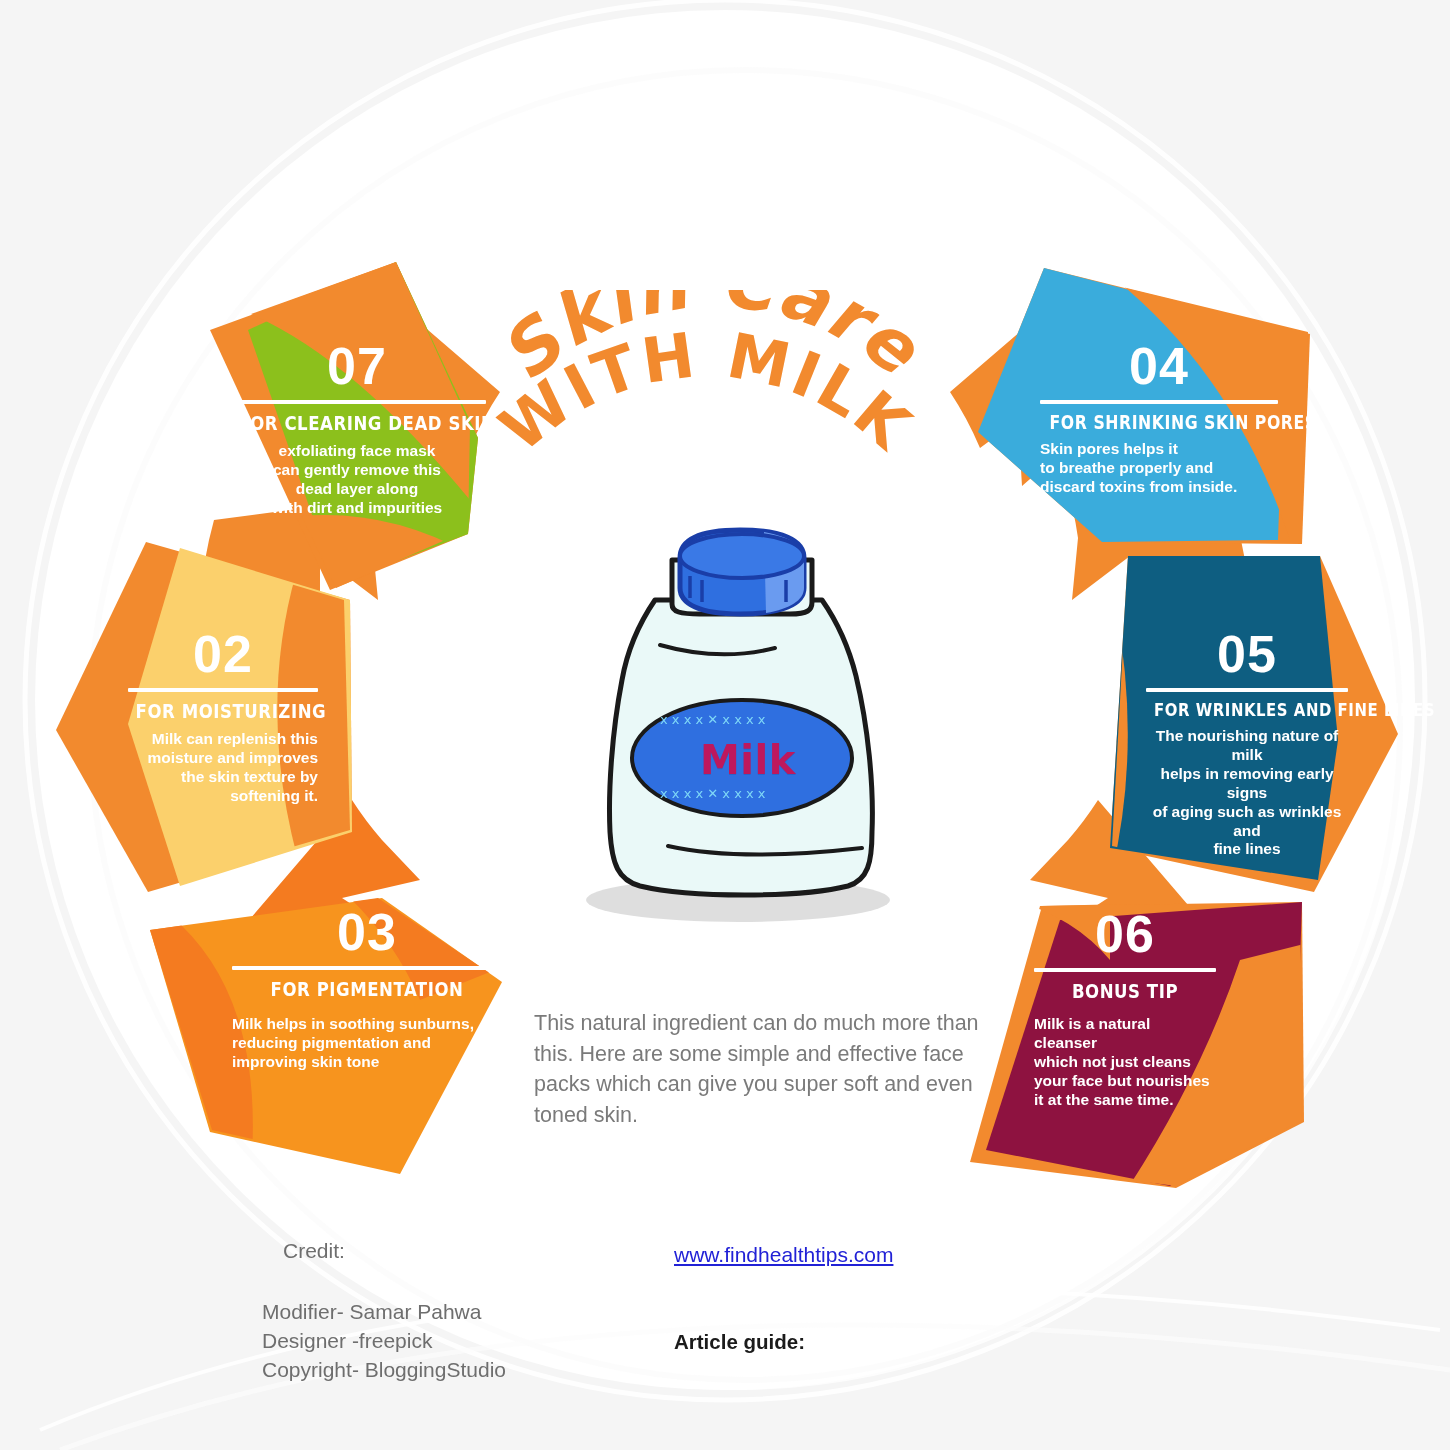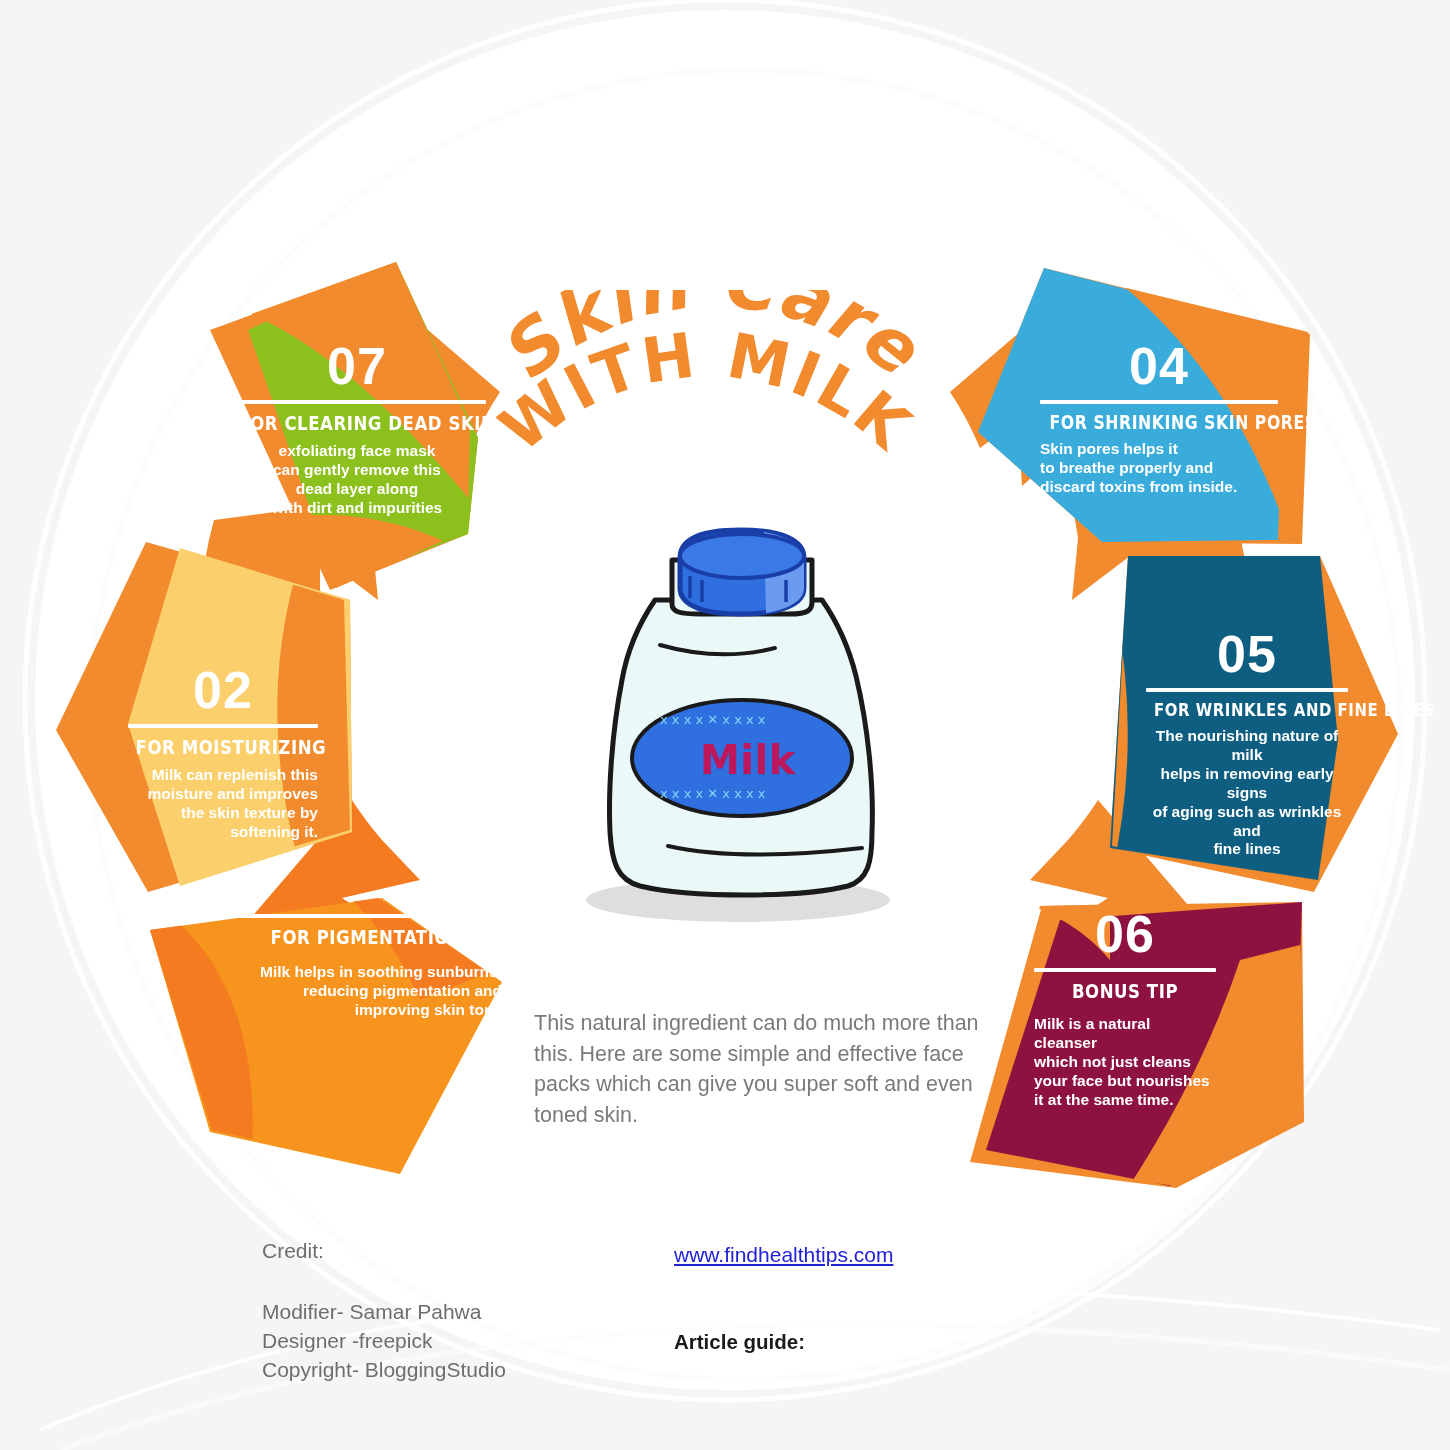--- a/index.html
+++ b/index.html
@@ -40,21 +40,21 @@
   #title-wrap{position:absolute;left:470px;top:290px;width:490px;height:230px;pointer-events:none;}
 
   
   #center-para{
     position:absolute;left:534px;top:1008px;width:450px;
     font-size:21.5px;line-height:1.43;color:#7a7a7a;
   }
 
   
   #credit-block{position:absolute;left:262px;top:1240px;width:380px;color:#6e6e6e;font-size:21px;line-height:1.0;}
-  #credit-block .ctitle{margin-bottom:40px;}
+  #credit-block .ctitle{margin-bottom:40px;margin-left:21px;}
   #credit-block .cline{margin-bottom:8px;}
   #link-block{position:absolute;left:674px;top:1243px;width:620px;}
   #site-link{font-size:21px;color:#2121d6;text-decoration:underline;display:inline-block;}
   #article-guide{margin-top:62px;font-size:20.5px;font-weight:700;color:#1b1b1b;line-height:1.28;}
 
   
   #milk-word{
     position:absolute;left:700px;top:737px;
     font-size:40px;font-weight:700;color:#be185d;
     font-family:"DejaVu Sans", sans-serif;
@@ -222,31 +222,32 @@
   </svg>
   <div id="milk-word">Milk</div>
 
   <div class="seg-text" style="left:228px;top:340px;width:258px;">
     <div class="seg-num">07</div>
     <div class="seg-rule"></div>
     <div class="seg-head">FOR CLEARING DEAD SKIN</div>
     <div class="seg-body" style="text-align:center;">exfoliating face mask<br>can gently remove this<br>dead layer along<br>with dirt and impurities</div>
   </div>
 
-  <div class="seg-text" style="left:128px;top:664px;width:190px;">
+  <div class="seg-text" style="left:128px;top:628px;width:190px;">
     <div class="seg-num">02</div>
     <div class="seg-rule"></div>
     <div class="seg-head">FOR MOISTURIZING</div>
     <div class="seg-body" style="text-align:right;">Milk can replenish this<br>moisture and improves<br>the skin texture by<br>softening it.</div>
   </div>
 
   <div class="seg-text" style="left:232px;top:906px;width:270px;">
+    <div class="seg-num">03</div>
     <div class="seg-rule"></div>
     <div class="seg-head">FOR PIGMENTATION</div>
-    <div class="seg-body" style="text-align:right;margin-top:14px;">Milk helps in soothing sunburns,<br>reducing pigmentation and<br>improving skin tone</div>
+    <div class="seg-body" style="text-align:left;margin-top:14px;">Milk helps in soothing sunburns,<br>reducing pigmentation and<br>improving skin tone</div>
   </div>
 
   <div class="seg-text" style="left:1040px;top:340px;width:238px;">
     <div class="seg-num">04</div>
     <div class="seg-rule"></div>
     <div class="seg-head" style="font-size:19px;">FOR SHRINKING SKIN PORES</div>
     <div class="seg-body" style="text-align:left;">Skin pores helps it<br>to breathe properly and<br>discard toxins from inside.</div>
   </div>
 
   <div class="seg-text" style="left:1146px;top:628px;width:202px;">

